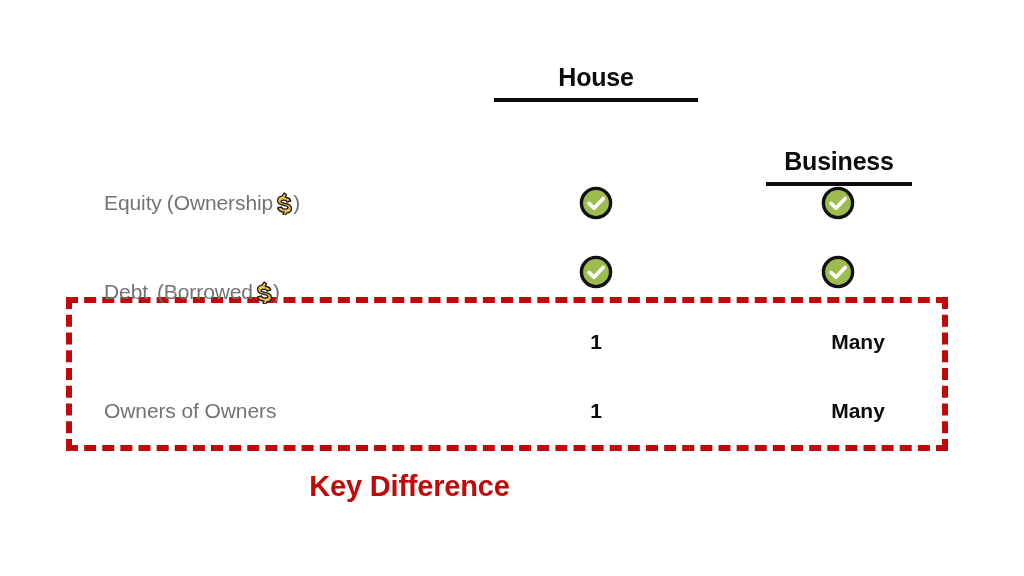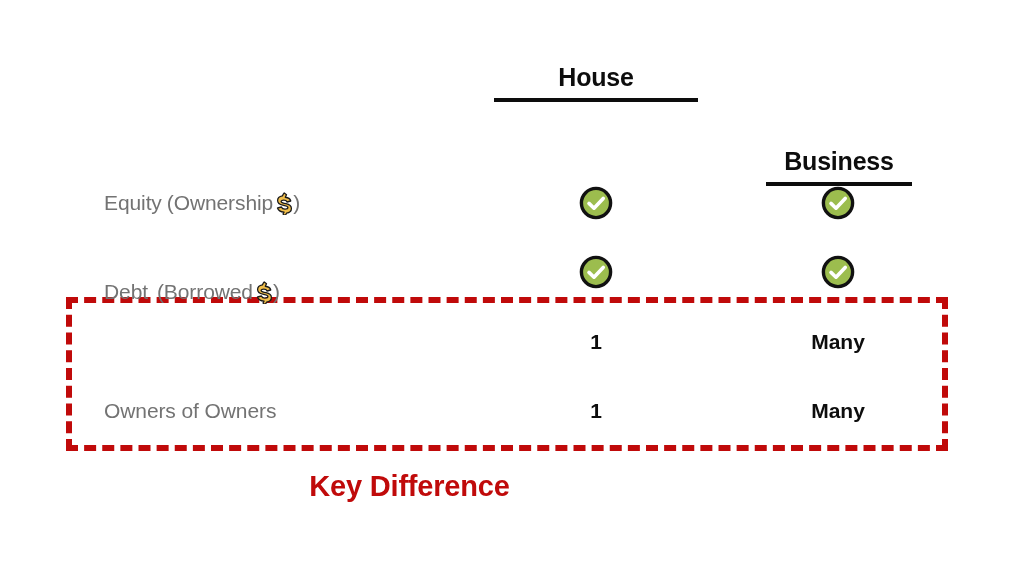--- a/index.html
+++ b/index.html
@@ -82,21 +82,21 @@
 
   
   .cell {
     position: absolute;
     text-align: center;
     font-size: 21px;
     font-weight: bold;
     color: #0d0d0d;
   }
   .cell.house    { left: 536px; width: 120px; }
-  .cell.business { left: 778px; width: 120px; }
+  .cell.business { left: 798px; width: 120px; }
 
   .cell.r-lenders { top: 330px; }
   .cell.r-owners  { top: 399px; }
 
   
   .check-badge {
     position: absolute;
     width: 34px;
     height: 34px;
   }

